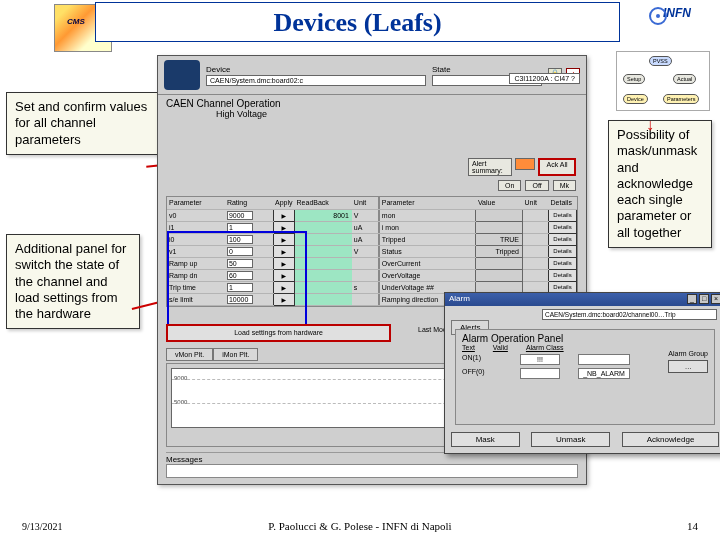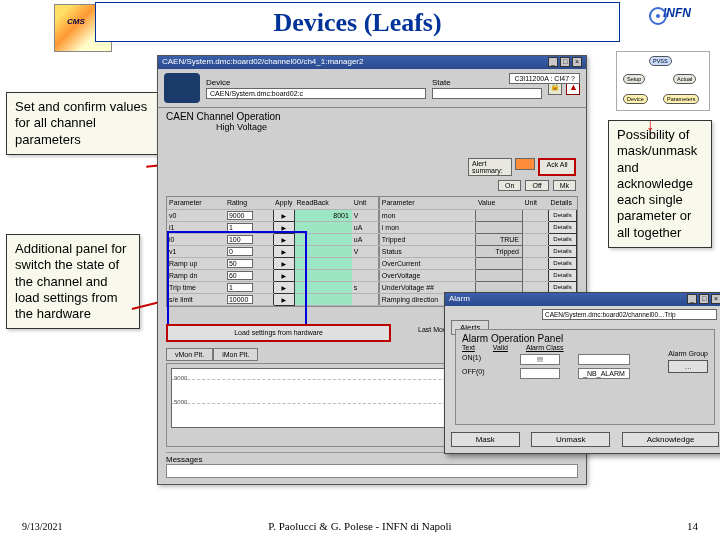--- a/index.html
+++ b/index.html
@@ -273,28 +273,20 @@
   <div class="bubble" style="top:42px; left:6px; background:#fff2b3;">Device</div>
   <div class="bubble" style="top:42px; left:46px; background:#fff2b3;">Parameters</div>
 </div>
 <div class="arrow-down">↓</div>
 
 <div class="redline1"></div>
 <div class="redline2"></div>
 <div class="greenarrow">⇩</div>
 
 <div class="mainwin">
-  <div class="titlebar">
-    <span>CAEN/System.dmc:board02/channel00/ch4_1:manager2</span>
-    <span class="btns">
-      <span class="wbtn">_</span>
-      <span class="wbtn">□</span>
-      <span class="wbtn">×</span>
-    </span>
-  </div>
   <div class="chancode">C3I11200A : CI47 ?</div>
   <div class="mainhdr">
     <div class="icon"></div>
     <div class="seg">
       <div>Device</div>
       <div class="fld">CAEN/System.dmc:board02:c</div>
     </div>
     <div class="seg" style="flex:0.5">
       <div>State</div>
       <div class="fld">&nbsp;</div>

